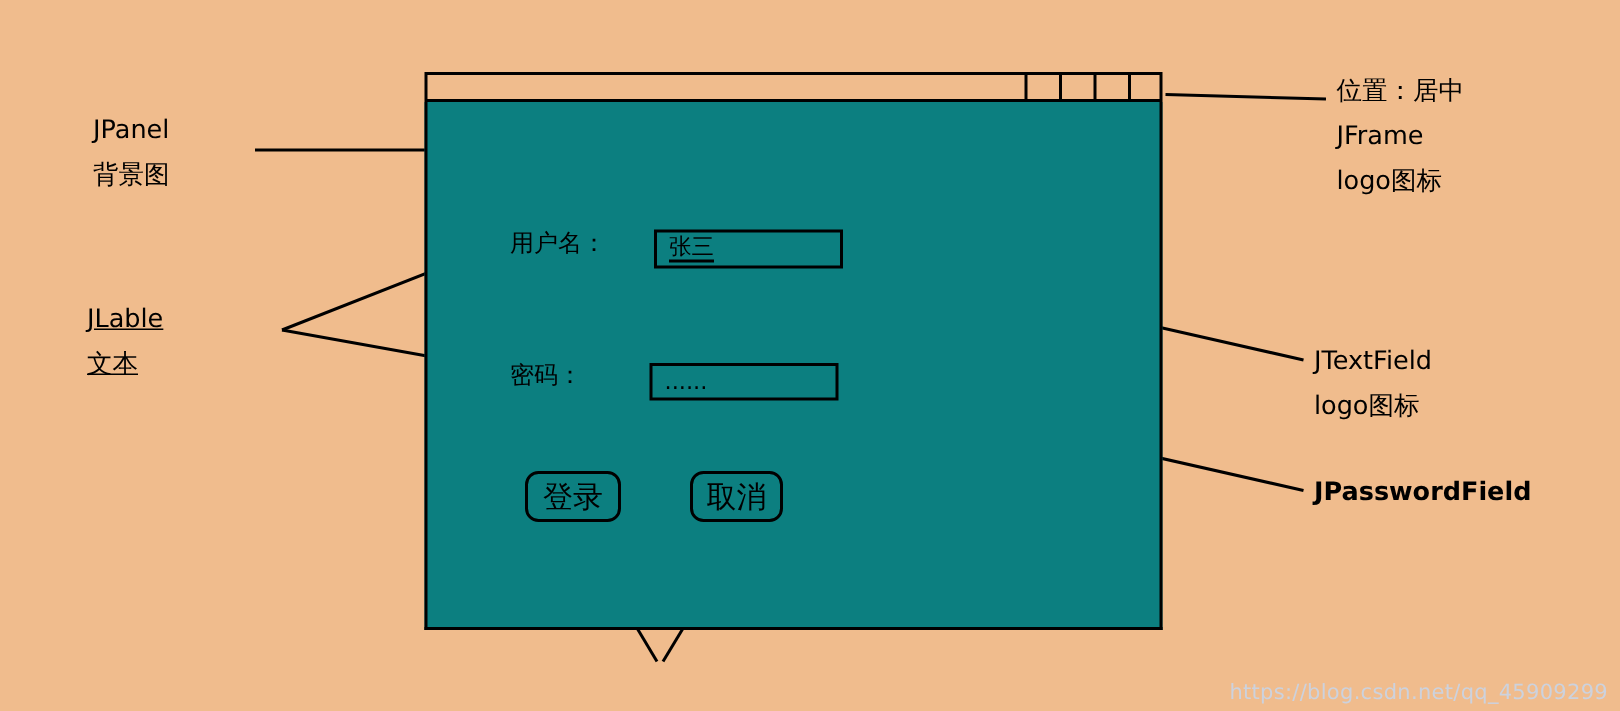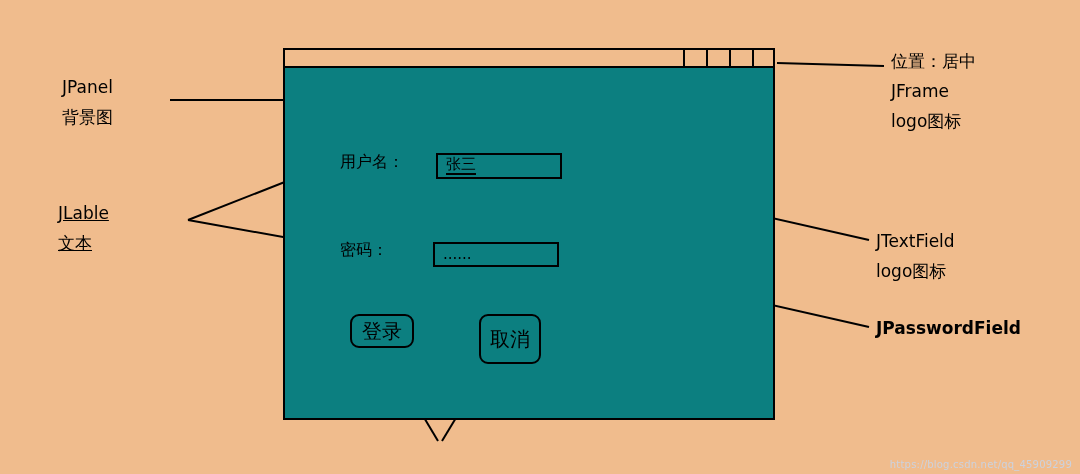--- a/index.html
+++ b/index.html
@@ -82,41 +82,41 @@
     border: 2px solid #000;
     border-radius: 9px;
     background: transparent;
     font-size: 20px;
     color: #000;
     font-family: inherit;
     cursor: pointer;
     line-height: 1;
   }
   .btn-login  { left: 65px;  top: 246px; width: 64px; height: 34px; }
-  .btn-cancel { left: 194px; top: 246px; width: 62px; height: 50px; }
+  .btn-cancel { left: 175px; top: 246px; width: 62px; height: 34px; }
 
   
   .note {
     position: absolute;
     font-size: 17px;
     line-height: 30px;
     color: #000;
     white-space: nowrap;
   }
   .note-jpanel   { left: 62px;  top: 72px; text-align: center;  }
   .note-jlabel   { left: 58px;  top: 198px; text-decoration: underline; }
   .note-jframe   { left: 891px; top: 46px;  }
   .note-jtext    { left: 876px; top: 226px; }
   .note-jpass    { left: 876px; top: 313px; font-weight: bold; }
   .note-jbutton  { left: 388px; top: 441px; }
 
   .watermark {
     position: absolute;
     right: 8px; bottom: 4px;
-    font-size: 10px;
+    font-size: 14px;
     color: #ccd2de;
     letter-spacing: 0.2px;
   }
 </style>
 </head>
 <body>
 
 <div class="stage">
 
   <svg class="connectors" viewBox="0 0 1080 474">

